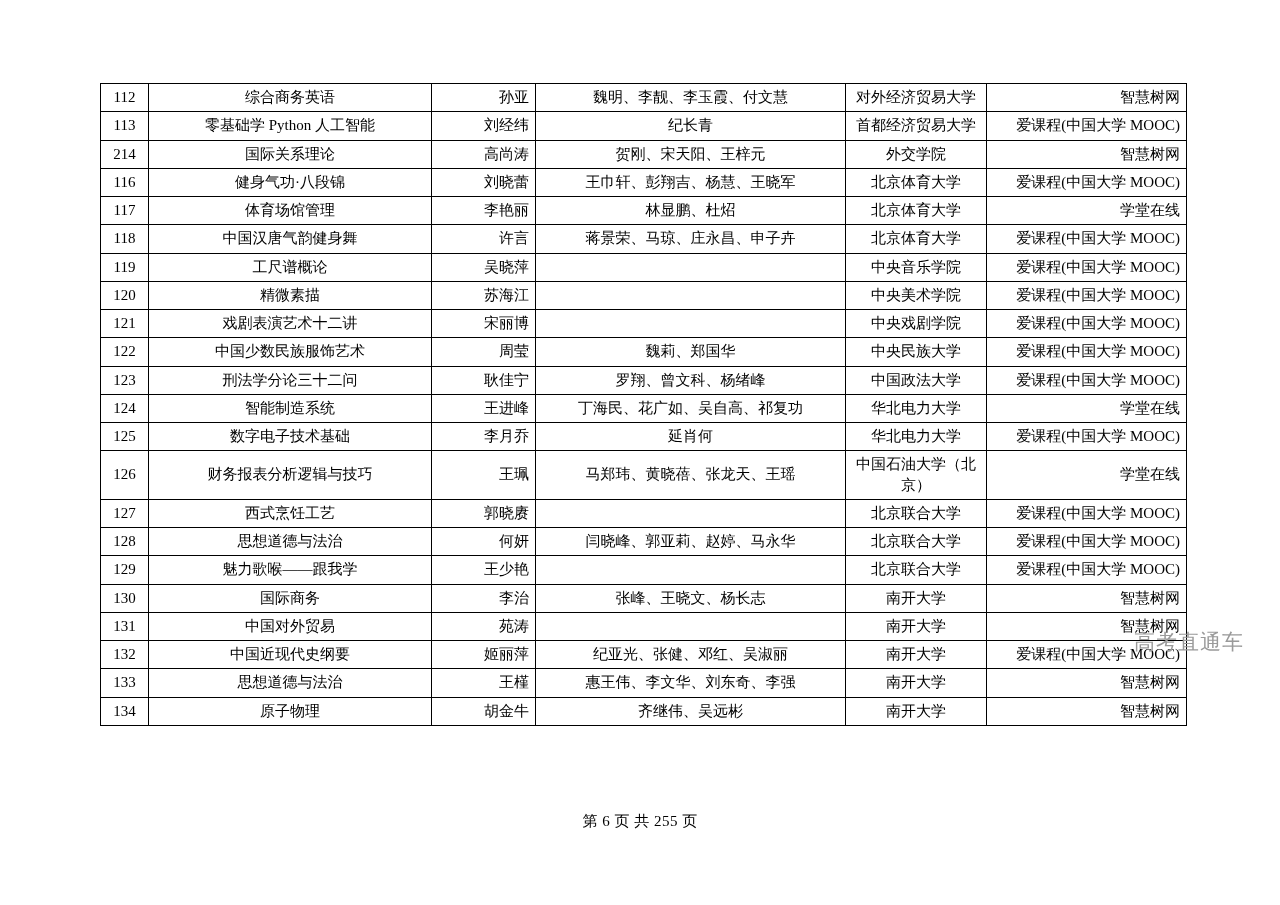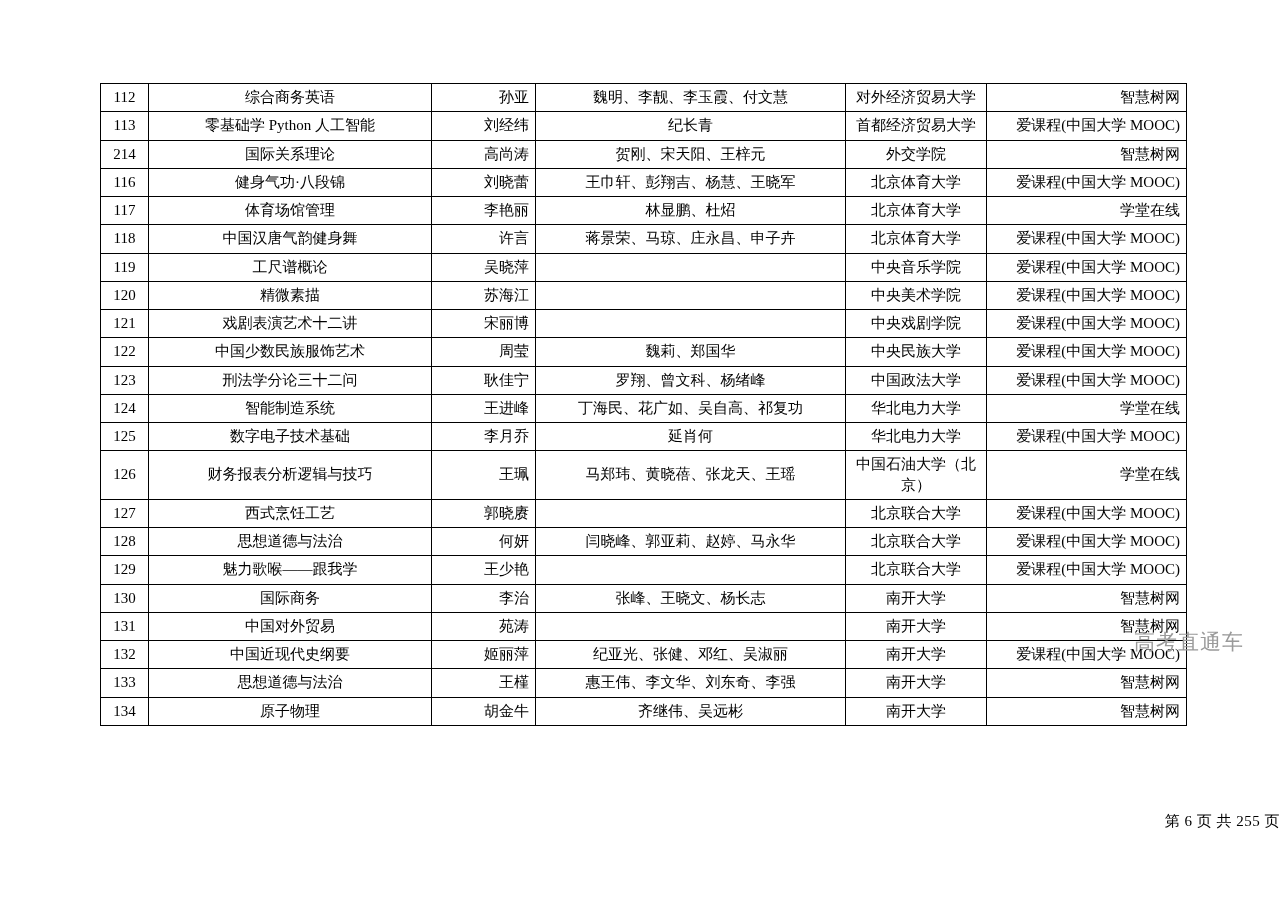--- a/index.html
+++ b/index.html
@@ -71,21 +71,21 @@
   }
   td.platform {
     text-align: right;
     padding-left: 10px;
   }
   .footer {
     position: absolute;
     left: 0;
     top: 812px;
     width: 1280px;
-    text-align: right;
+    text-align: center;
     font-size: 15px;
     letter-spacing: 0.5px;
   }
   .watermark {
     position: absolute;
     right: 36px;
     bottom: 24px;
     font-size: 21px;
     color: #9a9a9a;
     font-family: Liberation Mono, monospace;

